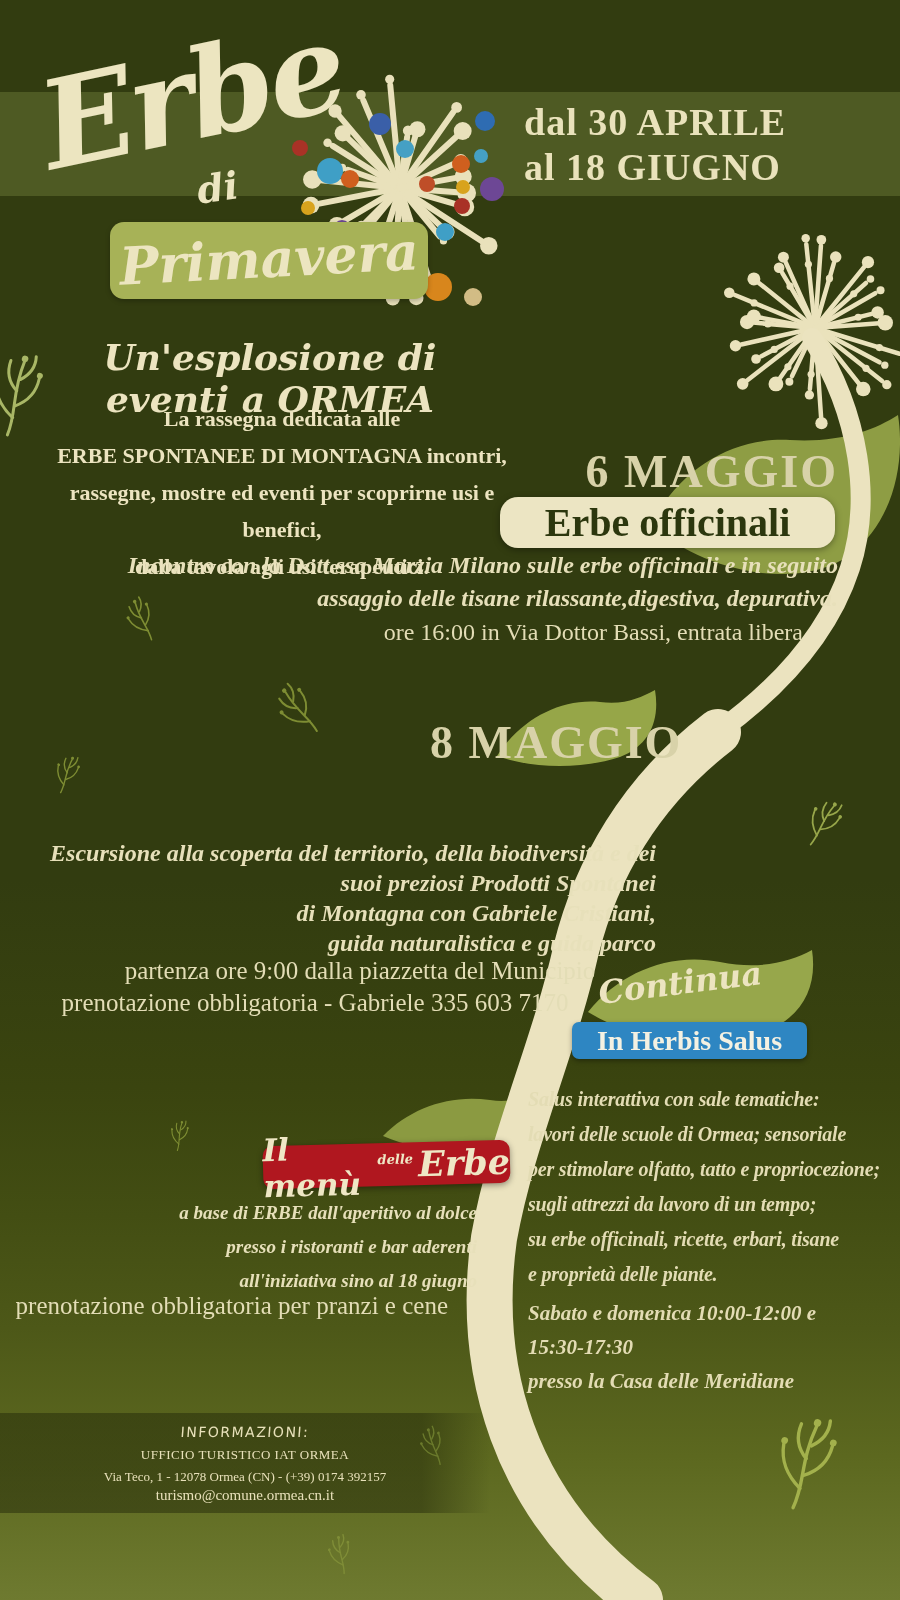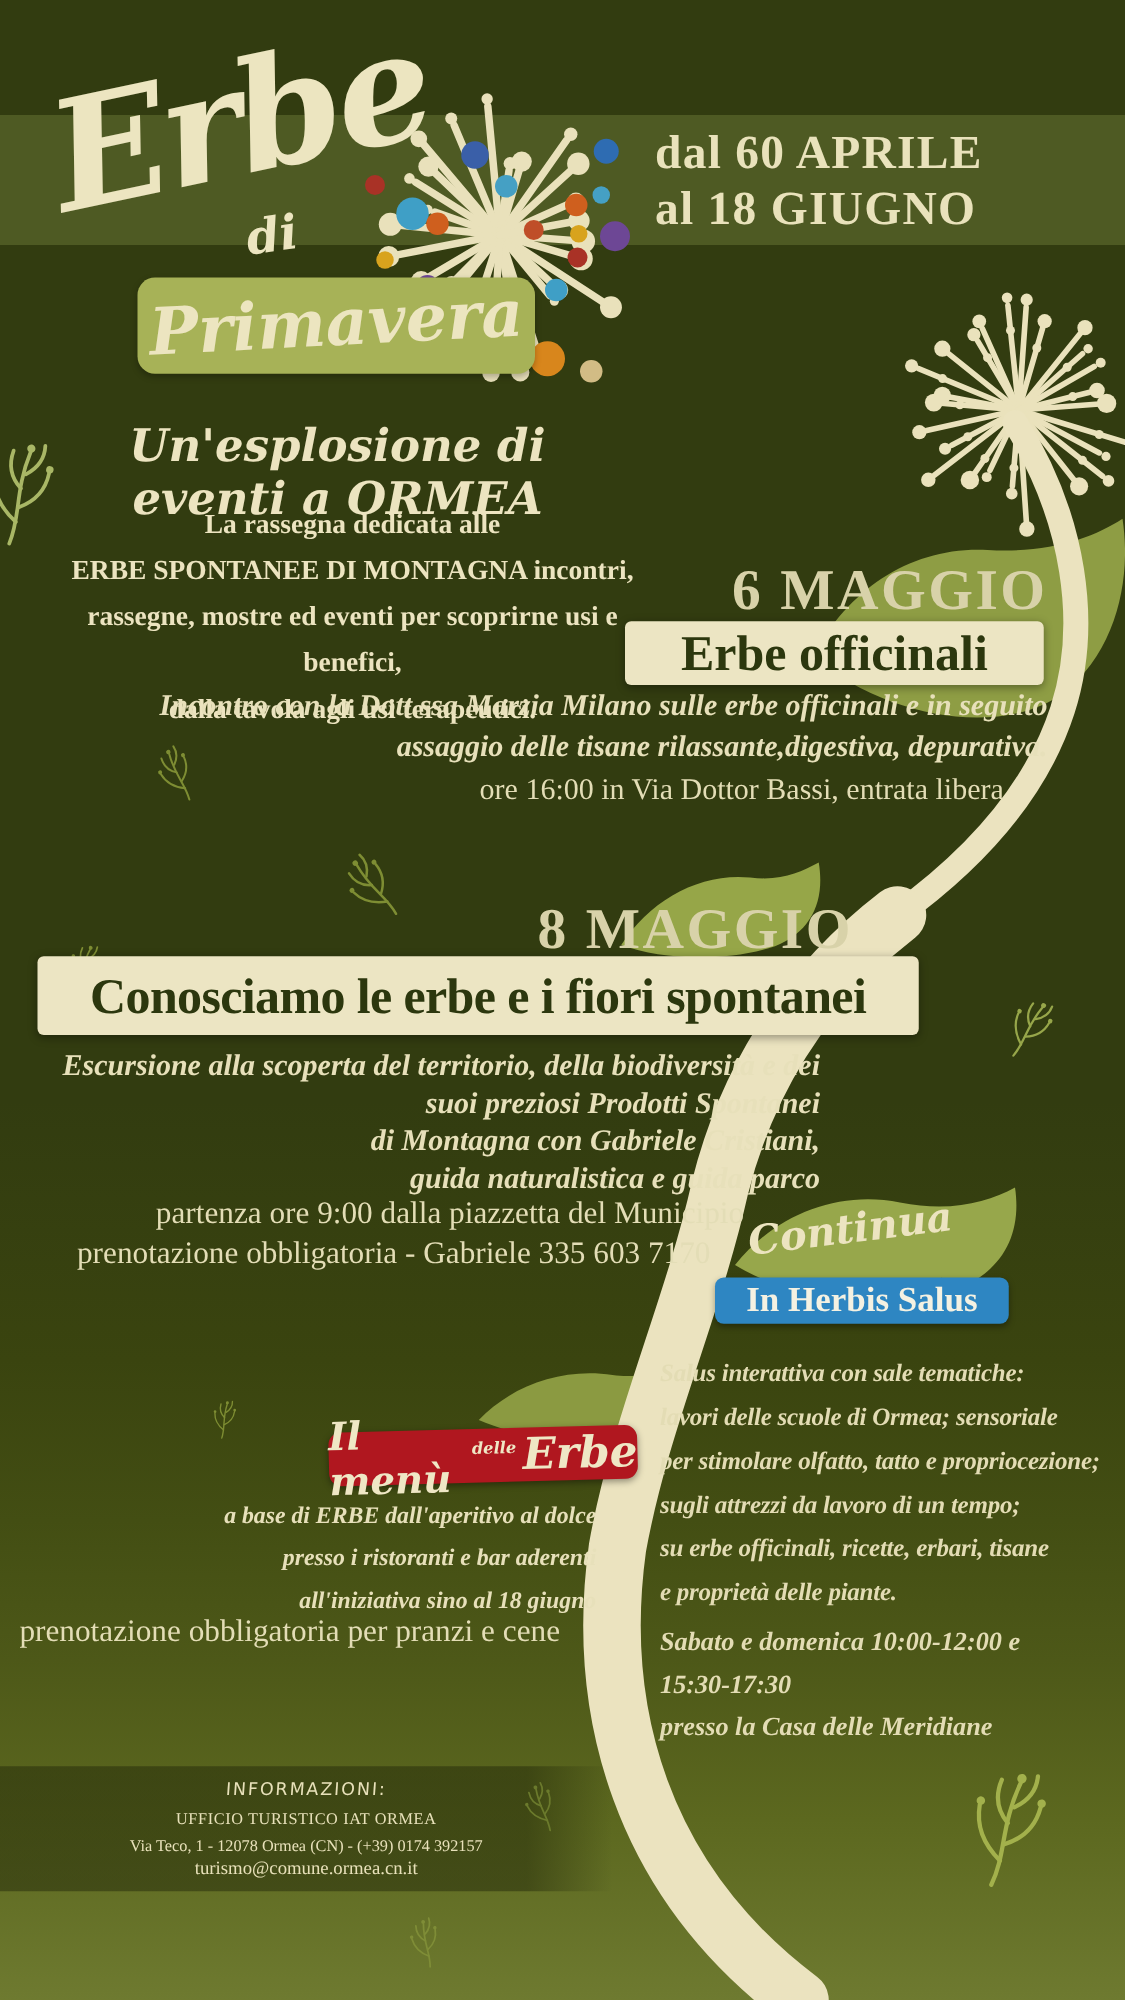--- a/index.html
+++ b/index.html
@@ -21,21 +21,21 @@
   .date-range{left:524px;top:100px;width:330px;font-size:38px;font-weight:bold;line-height:45px;
     color:#e9e2bb;letter-spacing:1px;}
   .primavera-box{left:110px;top:222px;width:318px;height:77px;background:#a7b257;border-radius:14px;
     box-shadow:0 2px 5px rgba(0,0,0,.25);text-align:center;}
   .primavera-box span{display:block;font-size:52px;line-height:74px;color:#ece5c0;transform:rotate(-3deg);}
   .tagline{left:45px;top:336px;width:450px;text-align:center;font-size:36px;color:#ece4c0;}
   .intro{left:28px;top:400px;width:508px;text-align:center;font-size:22px;font-weight:bold;
     line-height:37px;color:#ece4c0;}
   .ev-date{font-size:46px;font-weight:bold;color:#d8d2a9;letter-spacing:2px;}
   .ev1-date{right:62px;top:445px;}
-  .cream-box{background:#ece5c3;border-radius:5px;color:#2c370e;font-weight:bold;text-align:center;
+  .cream-box{background:#ece5c3;border-radius:18px;color:#2c370e;font-weight:bold;text-align:center;
     box-shadow:0 2px 7px rgba(0,0,0,.35);}
   .ev1-title{left:500px;top:497px;width:335px;height:51px;font-size:40px;line-height:51px;}
   .ital{font-style:italic;font-weight:600;color:#e7e0ba;}
   .ev1-l1{right:62px;top:552px;font-size:24px;}
   .ev1-l2{right:62px;top:585px;font-size:24px;}
   .ev1-l3{right:97px;top:619px;font-size:24px;color:#e3ddb6;}
   .ev2-date{left:430px;top:716px;}
   .ev2-title{left:30px;top:765px;width:705px;height:63px;font-size:40px;line-height:63px;letter-spacing:-0.5px;}
   .ev2-desc{right:244px;top:838px;width:640px;text-align:right;font-size:24px;line-height:30px;}
   .ev2-d1{left:100px;top:957px;width:520px;text-align:center;font-size:25px;color:#e3ddb6;}
@@ -246,42 +246,41 @@
     <use href="#sprig" transform="translate(752,1036) rotate(-15) scale(0.6)" style="color:#7e8d33"></use>
     <use href="#sprig" transform="translate(180,1132) rotate(8) scale(0.55)" style="color:#7e8d33"></use>
     <use href="#sprig" transform="translate(808,1452) rotate(15) scale(1.7)" style="color:#a3b14c"></use>
     <use href="#sprig" transform="translate(340,1550) rotate(-10) scale(0.7)" style="color:#7f8d37"></use>
     <use href="#sprig" transform="translate(432,1442) rotate(-20) scale(0.7)" style="color:#6b7a2c"></use>
   </svg>
 
   <div class="abs title-erbe script">Erbe</div>
   <div class="abs title-di script">di</div>
   <div class="abs date-range serif">
-    <div>dal 60 APRILE</div>
+    <div>dal 30 APRILE</div>
     <div>al 18 GIUGNO</div>
   </div>
   <div class="abs primavera-box">
     <span class="script">Primavera</span>
   </div>
   <div class="abs tagline script">Un'esplosione di eventi a ORMEA</div>
   <div class="abs intro serif">
     <div>La rassegna dedicata alle</div>
     <div>ERBE SPONTANEE DI MONTAGNA incontri,</div>
     <div>rassegne, mostre ed eventi per scoprirne usi e benefici,</div>
     <div>dalla tavola agli usi terapeutici.</div>
   </div>
 
   <div class="abs ev-date ev1-date serif">6 MAGGIO</div>
   <div class="abs cream-box ev1-title serif">Erbe officinali</div>
   <div class="abs ital ev1-l1 serif">Incontro con la Dott.ssa Marzia Milano sulle erbe officinali  e in seguito</div>
   <div class="abs ital ev1-l2 serif">assaggio delle tisane rilassante,digestiva, depurativa.</div>
   <div class="abs ev1-l3 serif">ore 16:00 in Via Dottor Bassi, entrata libera</div>
 
   <div class="abs ev-date ev2-date serif">8 MAGGIO</div>
-  <div class="abs cream-box ev2-title serif">Conosciamo le erbe e i fiori spontanei</div>
   <div class="abs ital ev2-desc serif">
     <div>Escursione alla scoperta del territorio, della biodiversità e dei</div>
     <div>suoi preziosi Prodotti Spontanei</div>
     <div>di Montagna con Gabriele Cristiani,</div>
     <div>guida naturalistica e guida parco</div>
   </div>
   <div class="abs ev2-d1 serif">partenza ore 9:00 dalla piazzetta del Municipio</div>
   <div class="abs ev2-d2 serif">prenotazione obbligatoria - Gabriele  335 603 7170</div>
 
   <div class="abs continua script">Continua</div>

